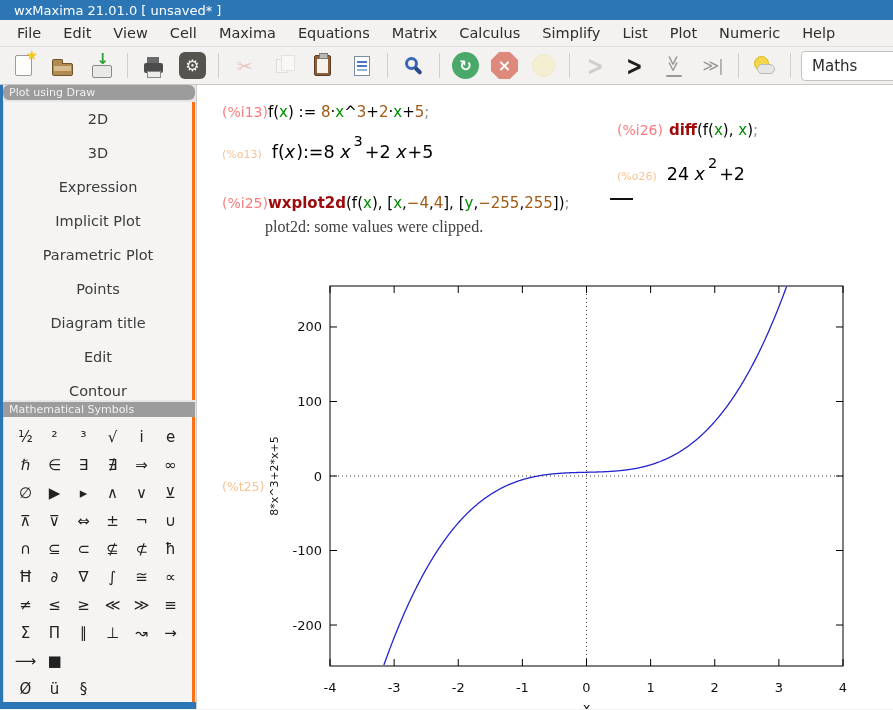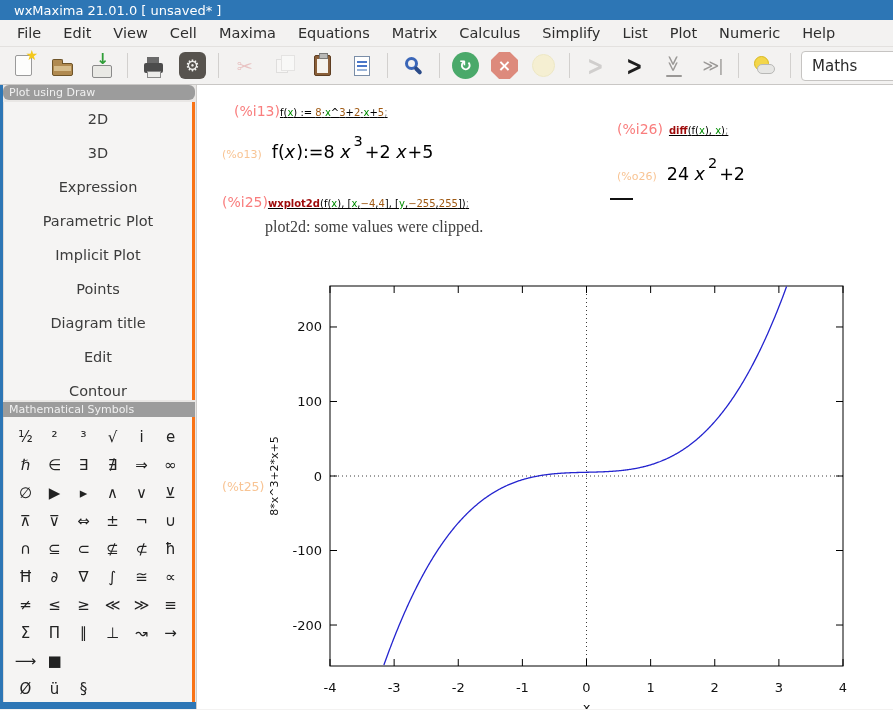--- a/index.html
+++ b/index.html
@@ -69,21 +69,21 @@
   .sym { display:flex; align-items:center; justify-content:center; font-size:15px; color:#222; }
   .bottom-strip { position:absolute; left:0; right:0; bottom:0; height:7px; background:#2d76b5; }
 
   .splitter { width:1px; background:#cfcdcb; flex:none; }
 
   
   .worksheet { flex:1; position:relative; background:#fff; overflow:hidden; }
   .wrow { position:absolute; display:flex; align-items:baseline; white-space:pre; }
   .in-label { color:#f97d7d; font-size:14px; }
   .out-label { color:#f8c494; font-size:11px; margin-right:10px; }
-  .code { font-size:10px; color:#000;text-decoration:underline; }
+  .code { font-size:15px; color:#000; }
   .tok-p { color:#000; } .tok-n { color:#a05a14; } .tok-v { color:#008c00; }
   .tok-f { color:#9e0a0a; font-weight:600; } .tok-e { color:#909090; }
   .math { font-size:17.5px; color:#000; }
   .tok-m { color:#000; } .tok-mi { color:#000; font-style:italic; padding-right:1px; }
   .msup { font-size:14.5px; position:relative; top:-12px; padding:0 2px; }
   .cursor-line { position:absolute; left:413px; top:113px; width:23px; height:2px; background:#111; }
   .message { position:absolute; left:68px; top:133px; font-size:16px; color:#404040;font-family:Liberation Serif, serif; }
   .t25 { position:absolute; left:25px; top:394px; font-size:12.5px; color:#f8c494; }
 
   
@@ -204,22 +204,22 @@
   <div class="main">
 
     <div class="sidebar">
       <div class="edge"></div>
       <div class="pane-header hdr-draw">Plot using Draw</div>
       <div class="pane-body body-draw">
 
       <div class="side-btn">2D</div>
           <div class="side-btn">3D</div>
           <div class="side-btn">Expression</div>
+          <div class="side-btn">Implicit Plot</div>
           <div class="side-btn">Parametric Plot</div>
-          <div class="side-btn">Implicit Plot</div>
           <div class="side-btn">Points</div>
           <div class="side-btn">Diagram title</div>
           <div class="side-btn">Edit</div>
           <div class="side-btn">Contour</div>
         </div>
       <div class="pane-header hdr-sym">Mathematical Symbols</div>
       <div class="pane-body body-sym">
 
       <span class="sym">½</span>
           <span class="sym">²</span>
@@ -279,21 +279,21 @@
           <span class="sym">ü</span>
           <span class="sym">§</span>
         </div>
       <div class="bottom-strip"></div>
     </div>
 
     <div class="splitter"></div>
 
     <div class="worksheet">
 
-      <div class="wrow" style="left:37px; top:18px;">
+      <div class="wrow" style="left:25px; top:18px;align-items:center;">
         <span class="in-label">(%i13)</span><span class="code"><span class="tok-p">f</span><span class="tok-p">(</span><span class="tok-v">x</span><span class="tok-p">) := </span><span class="tok-n">8</span><span class="tok-p">·</span><span class="tok-v">x</span><span class="tok-p">^</span><span class="tok-n">3</span><span class="tok-p">+</span><span class="tok-n">2</span><span class="tok-p">·</span><span class="tok-v">x</span><span class="tok-p">+</span><span class="tok-n">5</span><span class="tok-e">;</span></span>
       </div>
 
       <div class="wrow" style="left:25px; top:57px;">
         <span class="out-label">(%o13)</span><span class="math"><span><span class="tok-m">f</span><span class="tok-m">(</span><span class="tok-mi">x</span><span class="tok-m">):=</span><span class="tok-m">8 </span><span class="tok-mi">x</span></span><span class="msup">3</span><span><span class="tok-m">+2 </span><span class="tok-mi">x</span><span class="tok-m">+5</span></span></span>
       </div>
 
       <div class="wrow" style="left:420px; top:36px;">
         <span class="in-label">(%i26)</span><span class="code" style="margin-left:6px;"><span class="tok-f">diff</span><span class="tok-p">(</span><span class="tok-p">f</span><span class="tok-p">(</span><span class="tok-v">x</span><span class="tok-p">), </span><span class="tok-v">x</span><span class="tok-p">)</span><span class="tok-e">;</span></span>
       </div>

